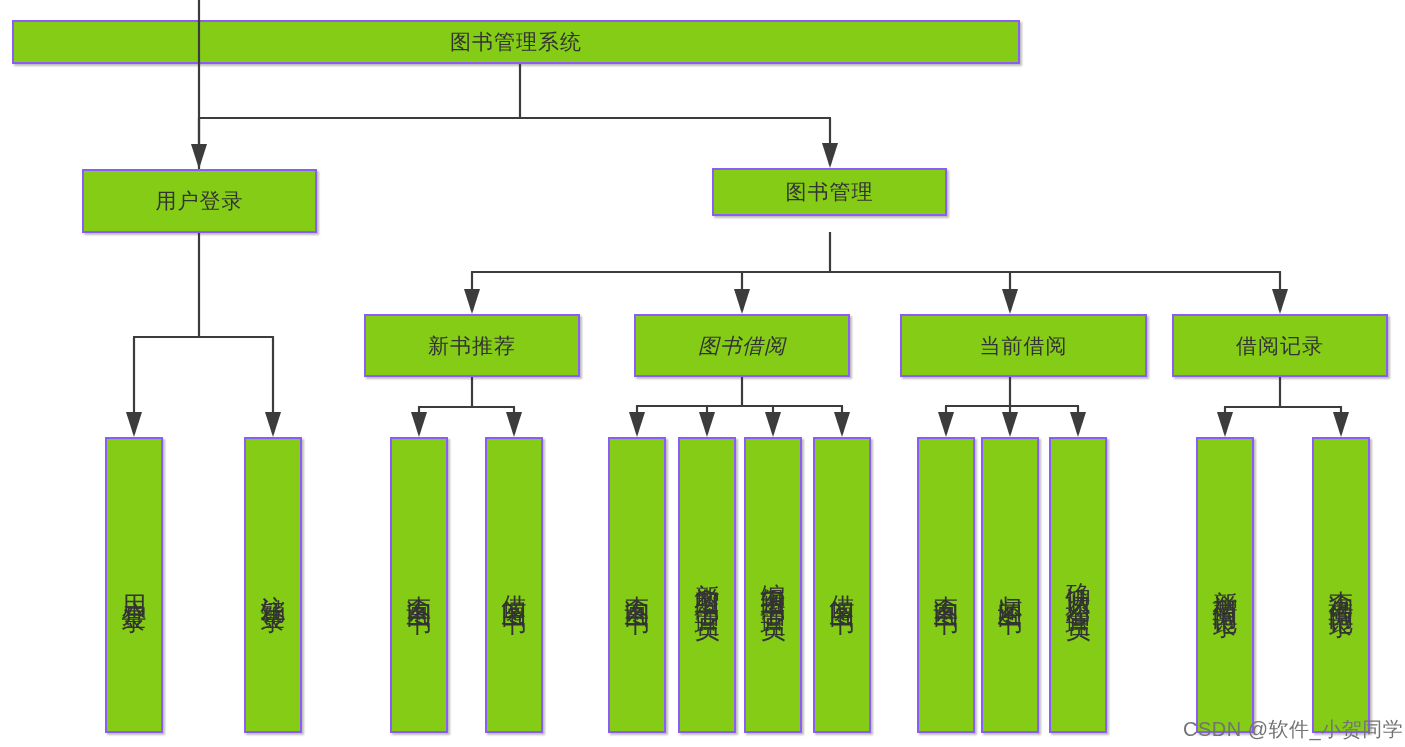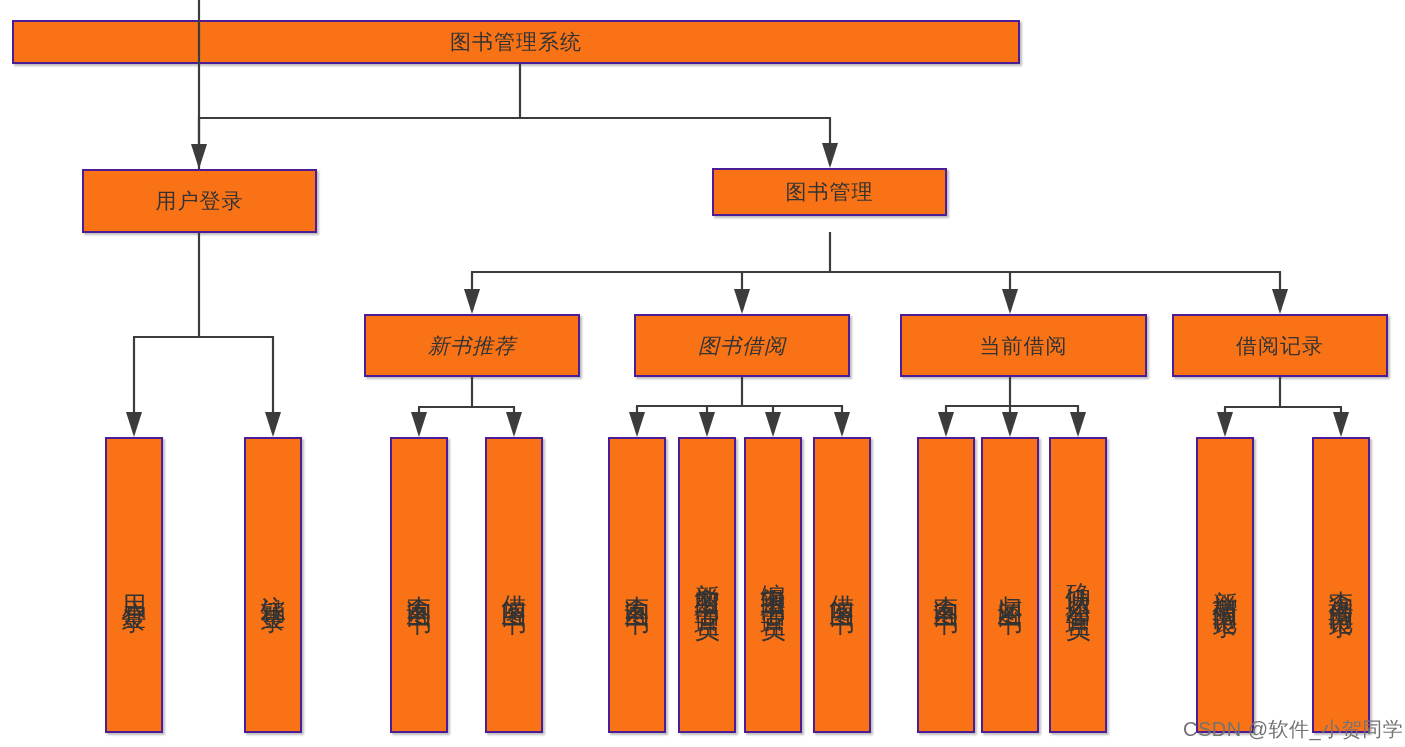--- a/index.html
+++ b/index.html
@@ -2,35 +2,35 @@
 <html><head>
 <meta charset="utf-8">
 <style>
   html,body{margin:0;padding:0;background:#ffffff;}
   .canvas{
     position:relative;width:1405px;height:747px;background:#ffffff;overflow:hidden;
     font-family:"Liberation Sans","DejaVu Sans",sans-serif;color:#333333;
   }
   .wires{position:absolute;left:0;top:0;width:1405px;height:747px;pointer-events:none;z-index:3;}
   .node{
-    position:absolute;box-sizing:border-box;background:#f97316;
-    border:2px solid #4c1d95;box-shadow:2px 2px 2px #bdbdbd;
+    position:absolute;box-sizing:border-box;background:#84cc16;
+    border:2px solid #8b5cf6;box-shadow:2px 2px 2px #bdbdbd;
     display:flex;align-items:center;justify-content:center;z-index:2;
   }
   .hlabel{font-size:21px;letter-spacing:1px;white-space:nowrap;}
   .vleaf{width:58px;top:437px;height:296px;}
   .vtext{
     writing-mode:vertical-rl;text-orientation:mixed;
     font-size:25px;letter-spacing:5px;line-height:1;white-space:nowrap;
   }
   
   .n-root {left:12px;  top:20px;  width:1008px;height:44px;}
   .n-user {left:82px;  top:169px; width:235px; height:64px;}
   .n-mgmt {left:712px; top:168px; width:235px; height:48px;}
-  .n-sec1 {left:364px; top:314px; width:216px; height:63px;font-style:italic;}
+  .n-sec1 {left:364px; top:314px; width:216px; height:63px;}
   .n-sec2 {left:634px; top:314px; width:216px; height:63px;font-style:italic;}
   .n-sec3 {left:900px; top:314px; width:247px; height:63px;}
   .n-sec4 {left:1172px;top:314px; width:216px; height:63px;}
   .n-a1{left:105px;} .n-a2{left:244px;}
   .n-b1{left:390px;} .n-b2{left:485px;}
   .n-c1{left:608px;} .n-c2{left:678px;} .n-c3{left:744px;} .n-c4{left:813px;}
   .n-d1{left:917px;} .n-d2{left:981px;} .n-d3{left:1049px;}
   .n-e1{left:1196px;} .n-e2{left:1312px;}
   .watermark{
     position:absolute;left:1183px;top:716px;z-index:5;

